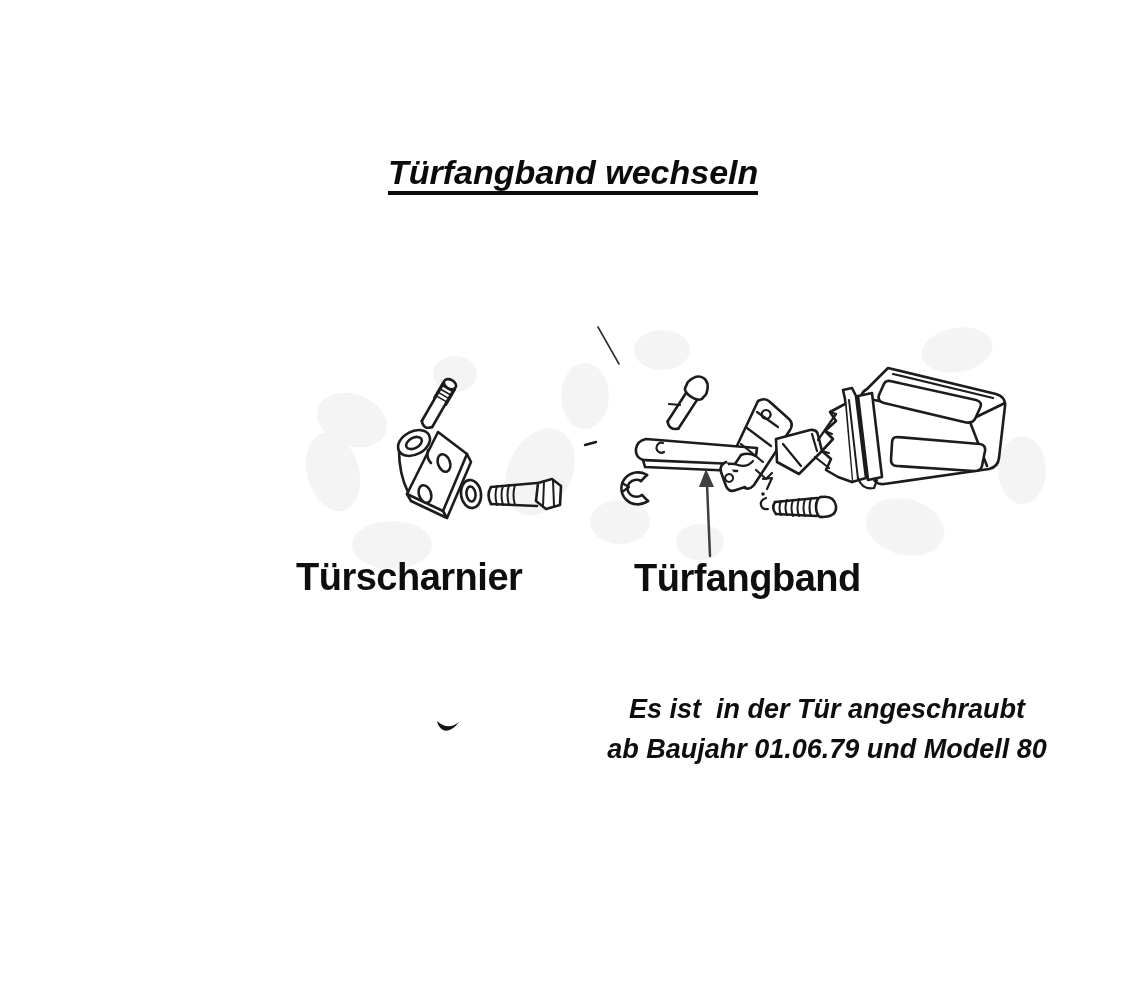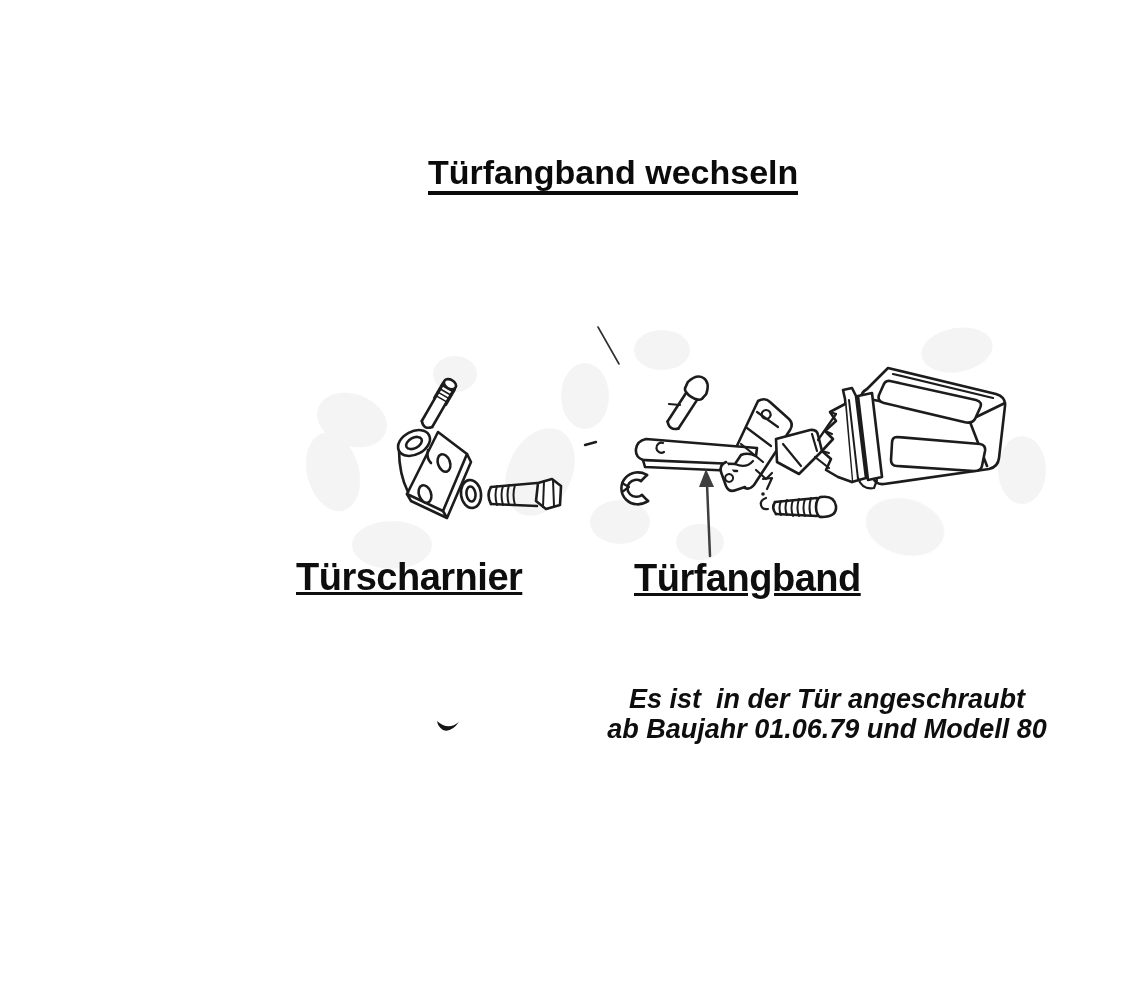--- a/index.html
+++ b/index.html
@@ -6,39 +6,39 @@
   body{
     width:1147px;height:982px;position:relative;overflow:hidden;
     background:#ffffff;
     font-family:"Liberation Sans", sans-serif;
     color:#111;
   }
   .page{position:absolute;left:0;top:0;width:1147px;height:982px;}
   .art{position:absolute;left:0;top:0;}
   .title{
     position:absolute;left:388px;top:154px;
-    font-size:34px;font-weight:bold;
+    font-size:34px;font-weight:bold;font-style:italic;
     letter-spacing:0px;line-height:36px;
     border-bottom:4px solid #0b0b0b;padding-bottom:1px;
-    white-space:pre;color:#0b0b0b;margin-left:40px;
+    white-space:pre;color:#0b0b0b;
   }
   .part-label{
     position:absolute;
     font-size:38px;font-weight:bold;letter-spacing:-0.5px;
-    color:#0e0e0e;white-space:pre;text-decoration:underline;
+    color:#0e0e0e;white-space:pre;
   }
   .label-left{left:296px;top:556px;}
   .label-right{left:634px;top:557px;}
   .caption{
     position:absolute;left:567px;top:684px;width:520px;
     text-align:center;
     font-size:27px;font-weight:bold;font-style:italic;
     line-height:30px;color:#0e0e0e;
   }
-  .caption div{white-space:pre;}
+  .caption div{white-space:pre;margin-top:10px;}
 </style>
 </head>
 <body>
 
 <div class="page">
 
   <svg class="art" width="1147" height="982" viewBox="0 0 1147 982" fill="none" stroke="#1c1c1c" stroke-width="2.6" stroke-linecap="round" stroke-linejoin="round">
 
     <g stroke="none" fill="#ececec" opacity="0.55">
       <ellipse cx="352" cy="420" rx="36" ry="26" transform="rotate(20 352 420)"></ellipse>

